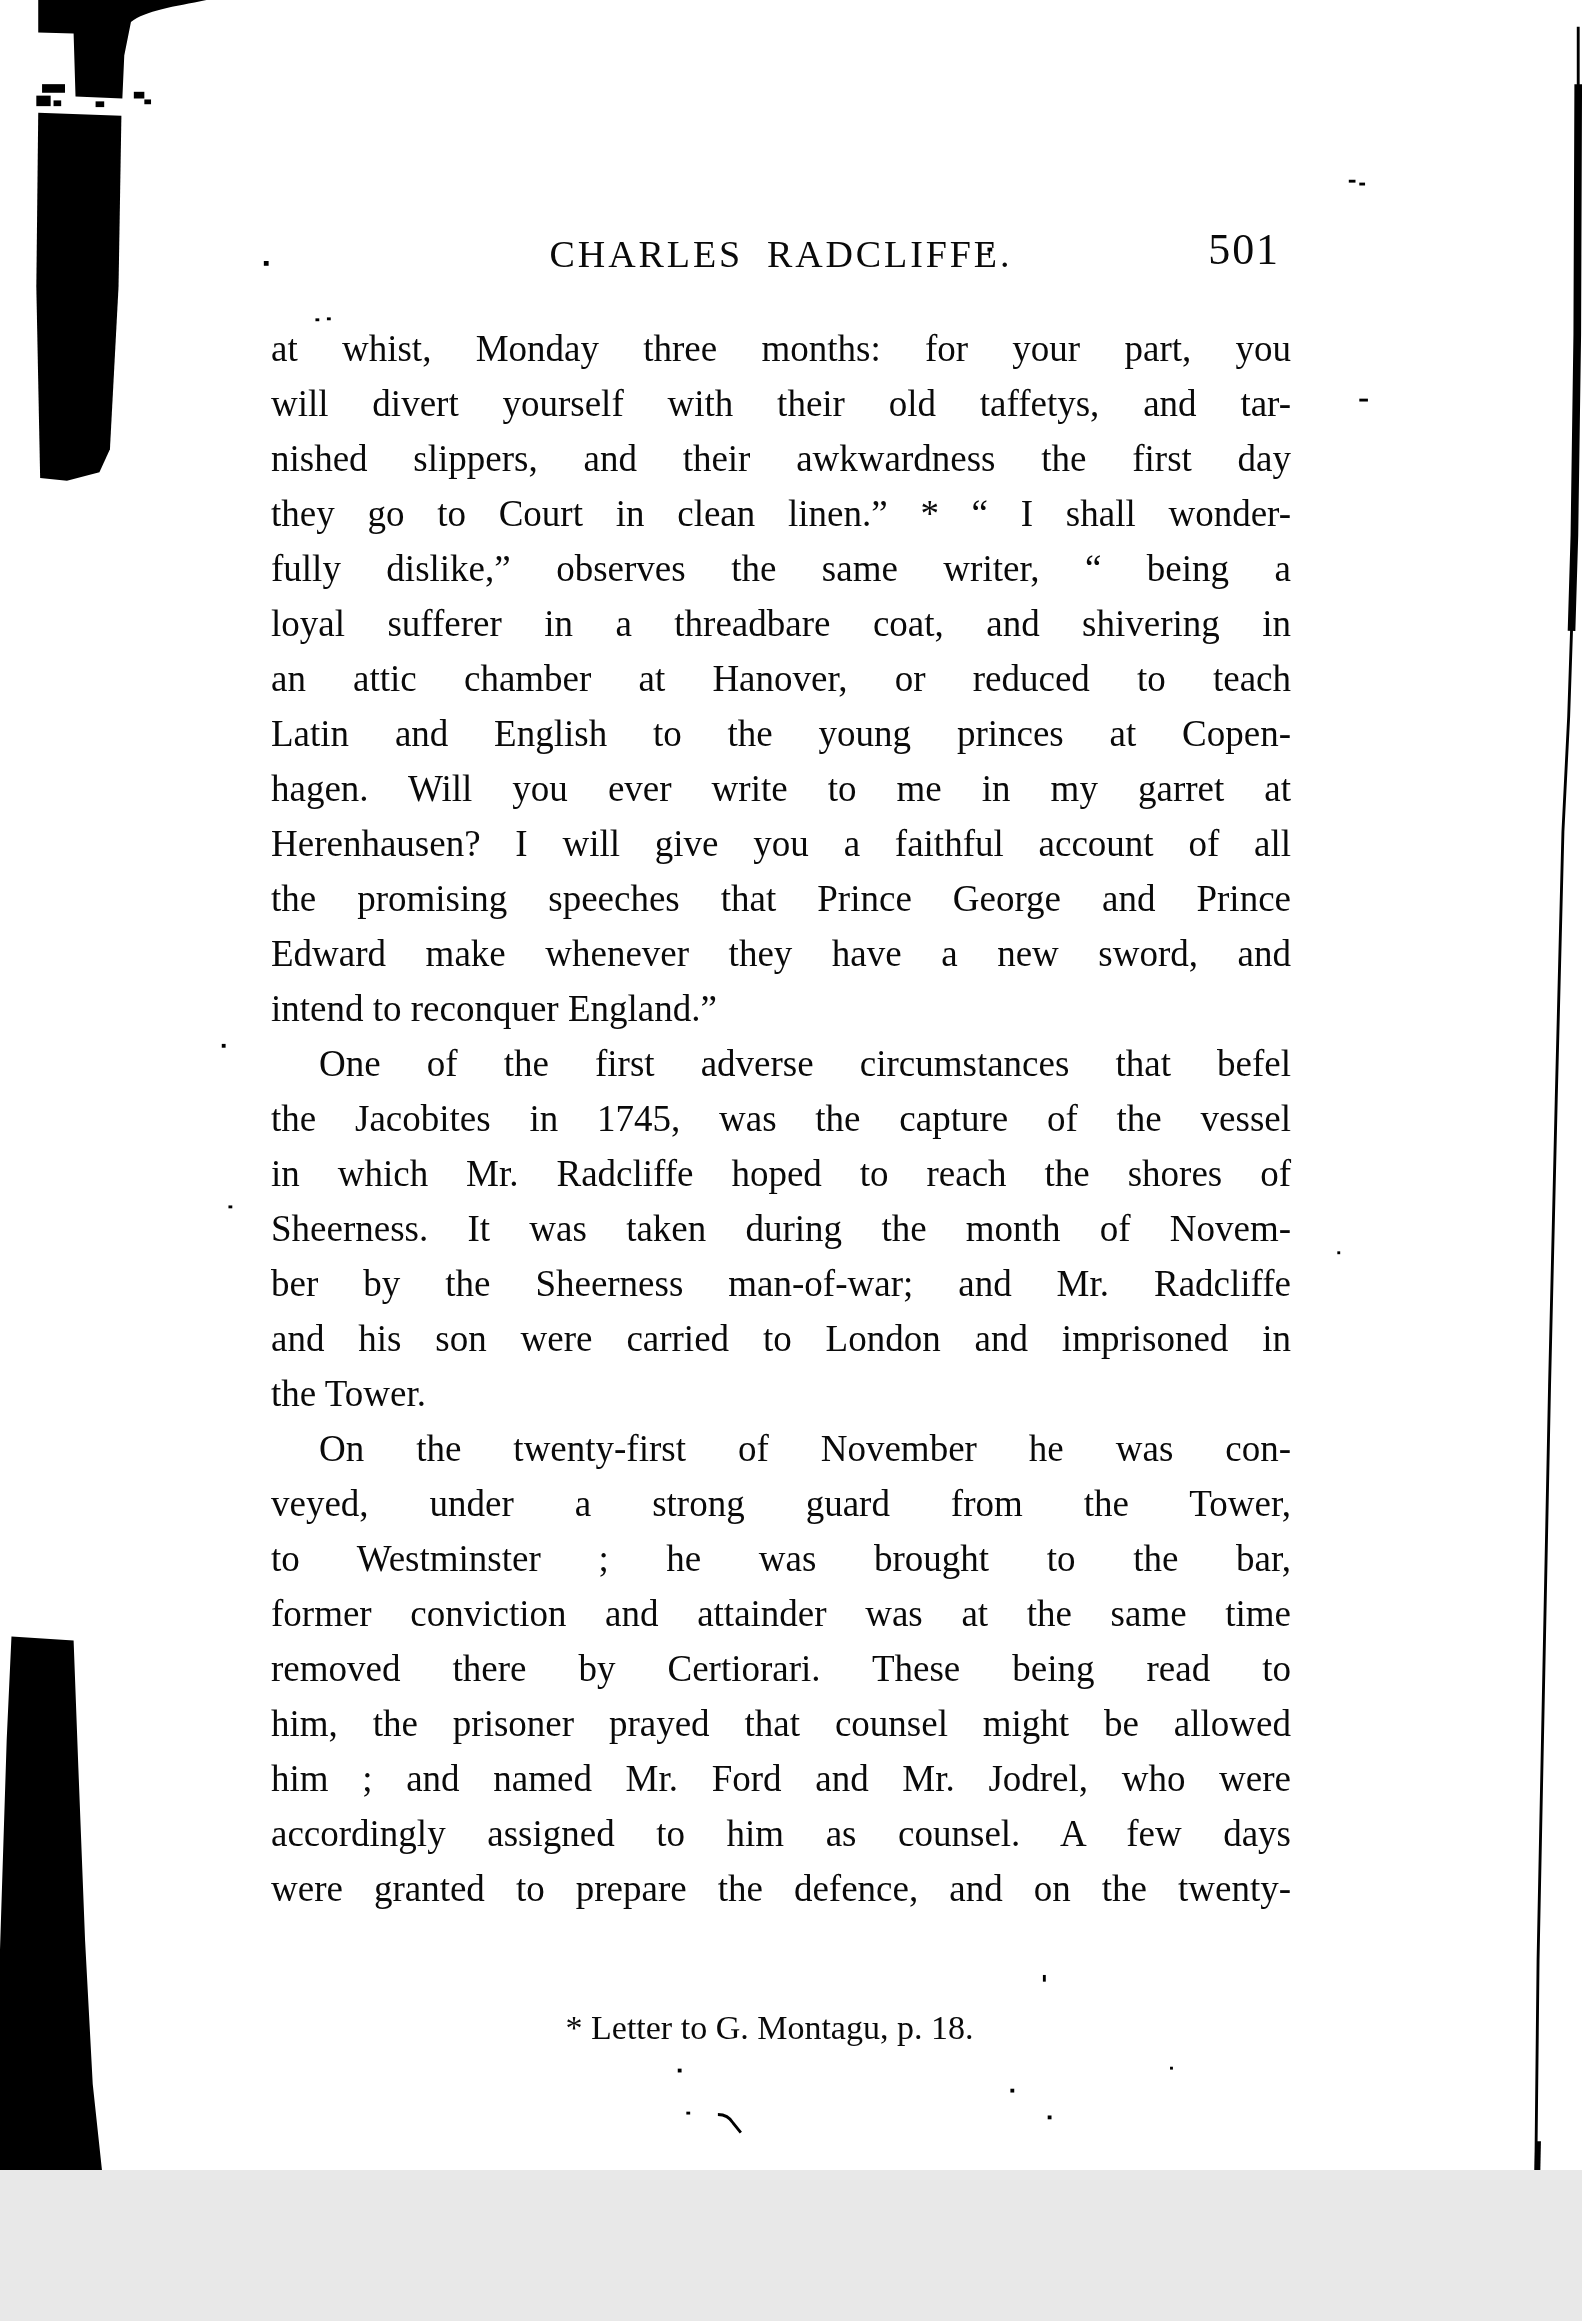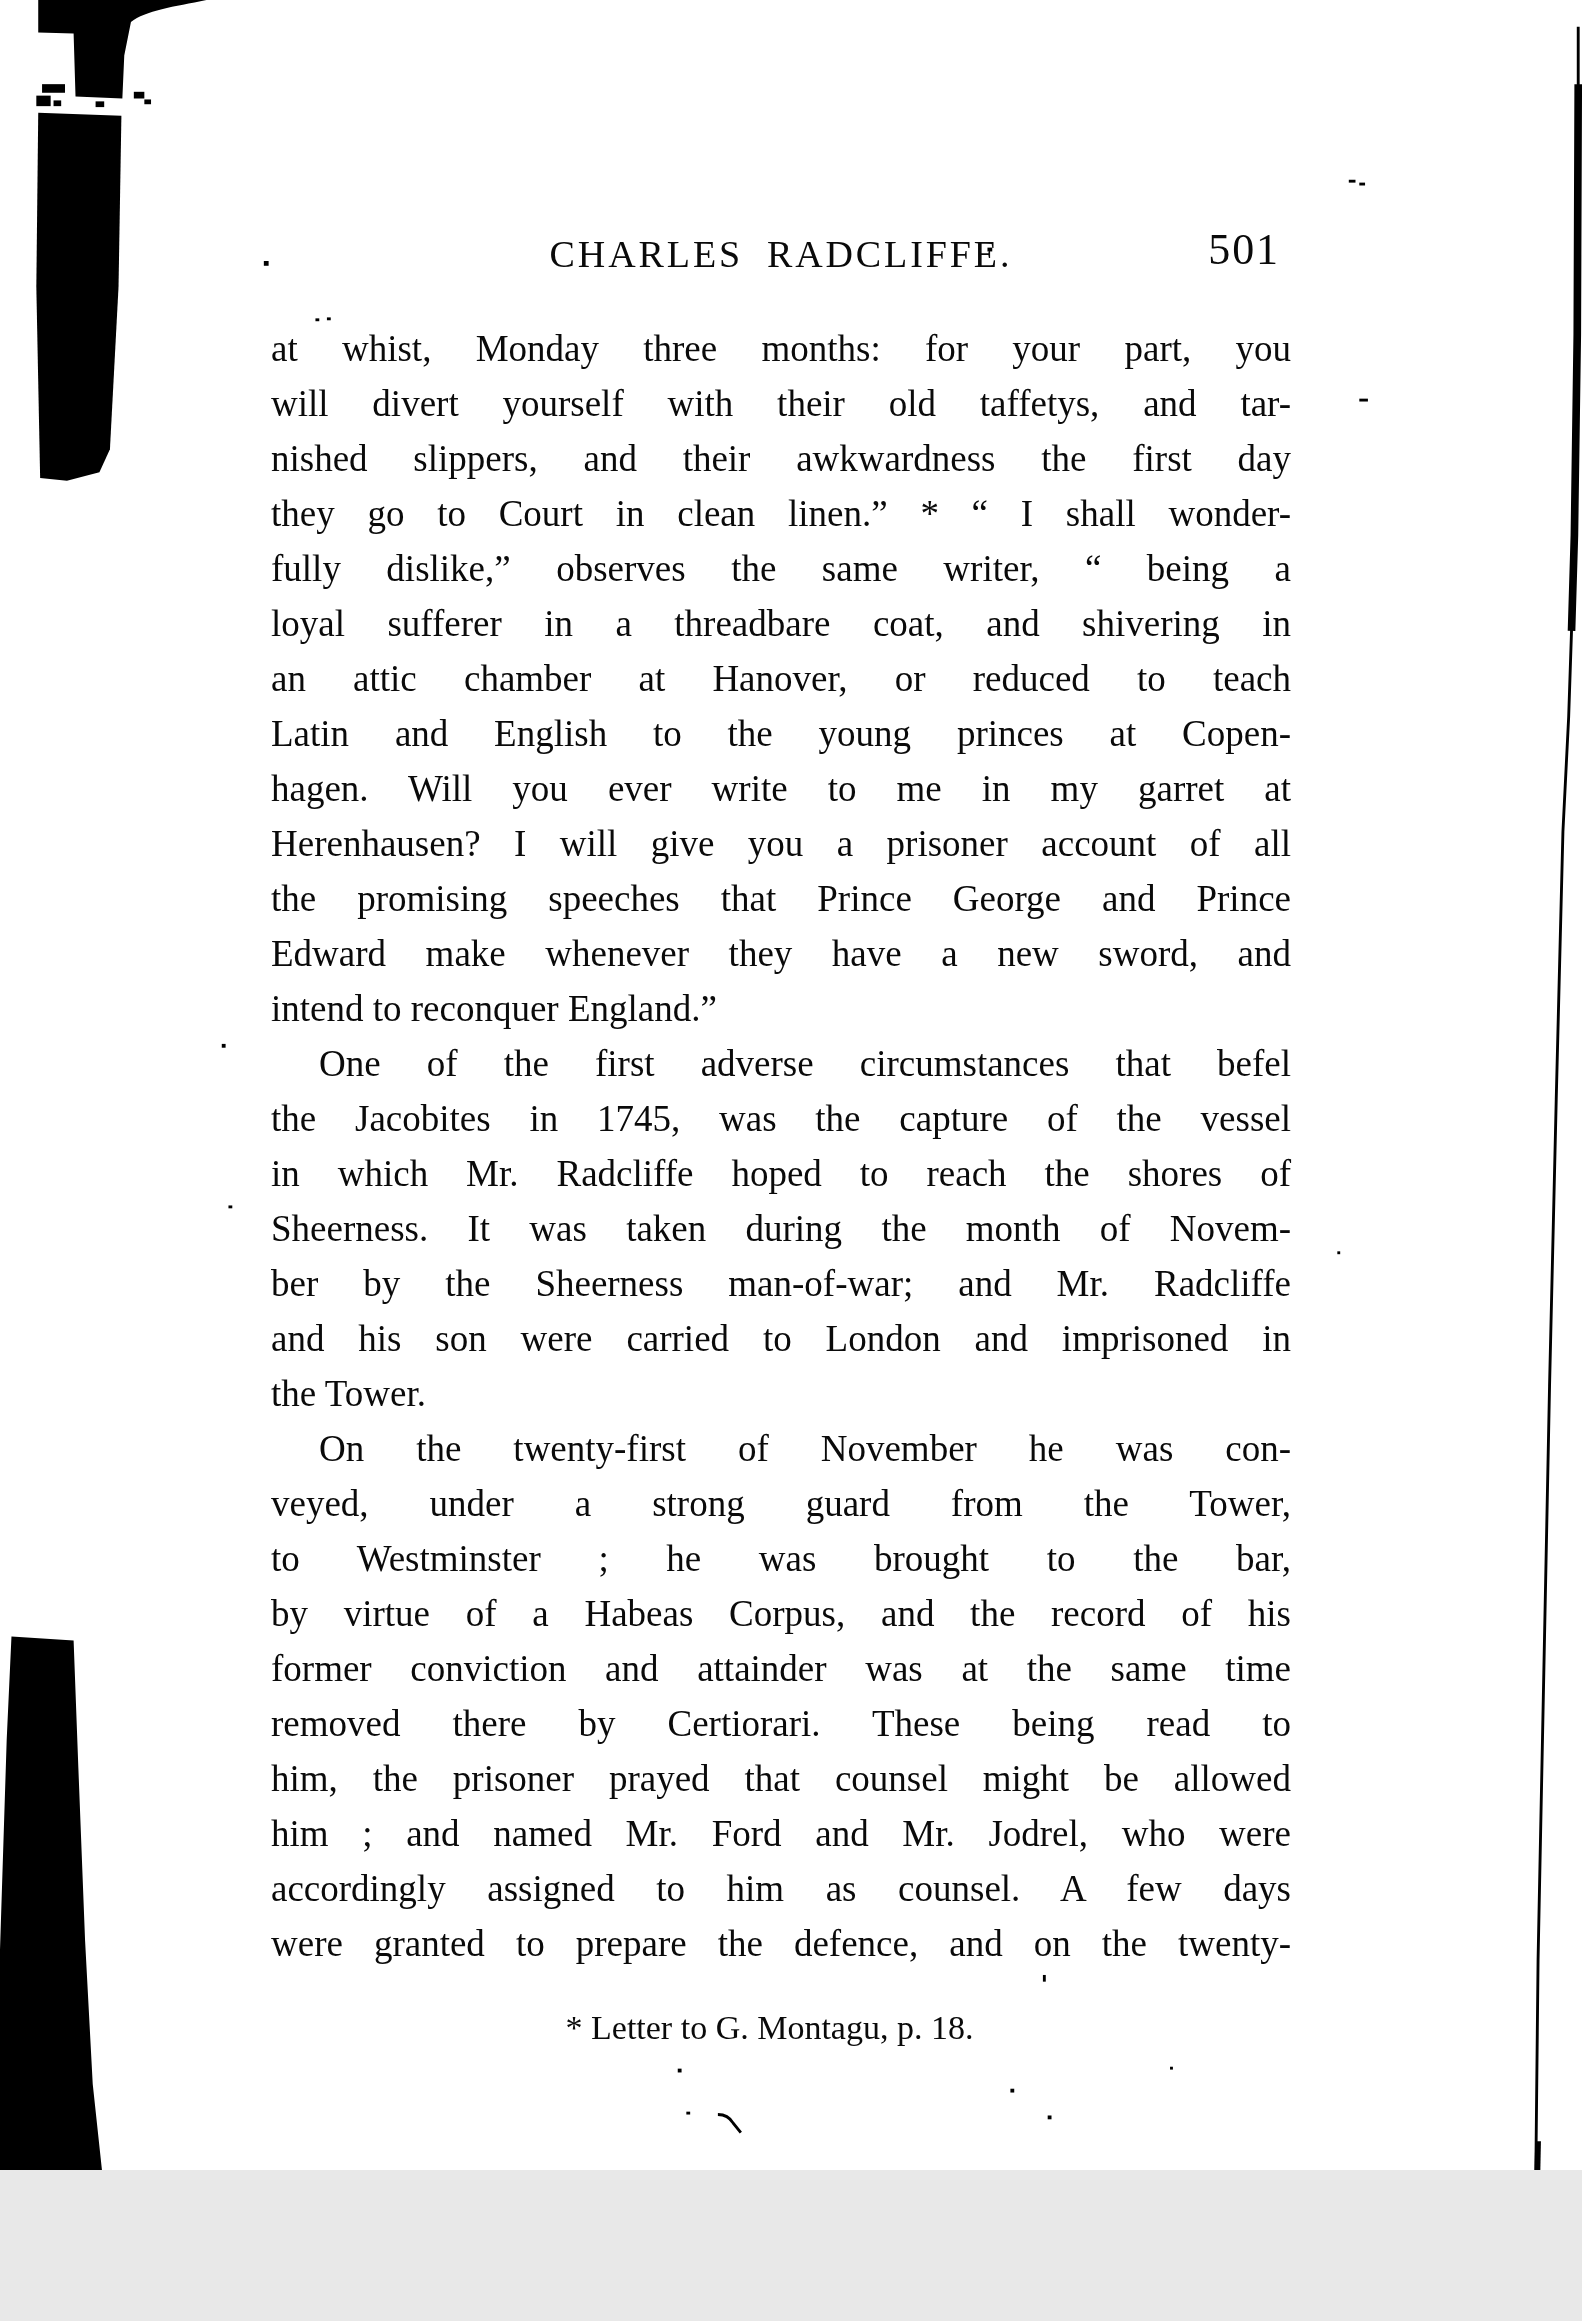--- a/index.html
+++ b/index.html
@@ -100,35 +100,34 @@
   <div class="body-text">
     <div class="ln">at whist, Monday three months: for your part, you</div>
     <div class="ln">will divert yourself with their old taffetys, and tar-</div>
     <div class="ln">nished slippers, and their awkwardness the first day</div>
     <div class="ln">they go to Court in clean linen.” *  “ I shall wonder-</div>
     <div class="ln">fully dislike,” observes the same writer, “ being a</div>
     <div class="ln">loyal sufferer in a threadbare coat, and shivering in</div>
     <div class="ln">an attic chamber at Hanover, or reduced to teach</div>
     <div class="ln">Latin and English to the young princes at Copen-</div>
     <div class="ln">hagen.  Will you ever write to me in my garret at</div>
-    <div class="ln">Herenhausen?  I will give you a prisoner account of all</div>
+    <div class="ln">Herenhausen?  I will give you a faithful account of all</div>
     <div class="ln">the promising speeches that Prince George and Prince</div>
     <div class="ln">Edward make whenever they have a new sword, and</div>
     <div class="ln last">intend to reconquer England.”</div>
     <div class="ln ind">One of the first adverse circumstances that befel</div>
     <div class="ln">the Jacobites in 1745, was the capture of the vessel</div>
     <div class="ln">in which Mr. Radcliffe hoped to reach the shores of</div>
     <div class="ln">Sheerness.  It was taken during the month of Novem-</div>
     <div class="ln">ber by the Sheerness man-of-war; and Mr. Radcliffe</div>
     <div class="ln">and his son were carried to London and imprisoned in</div>
     <div class="ln last">the Tower.</div>
     <div class="ln ind">On the twenty-first of November he was con-</div>
     <div class="ln">veyed, under a strong guard from the Tower,</div>
     <div class="ln">to Westminster ; he was brought to the bar,</div>
-    <div class="ln">by virtue of a Habeas Corpus, and the record of his</div>
     <div class="ln">former conviction and attainder was at the same time</div>
     <div class="ln">removed there by Certiorari.  These being read to</div>
     <div class="ln">him, the prisoner prayed that counsel might be allowed</div>
     <div class="ln">him ; and named Mr. Ford and Mr. Jodrel, who were</div>
     <div class="ln">accordingly assigned to him as counsel.  A few days</div>
     <div class="ln">were granted to prepare the defence, and on the twenty-</div>
   </div>
 
   <div class="footnote">* Letter to G. Montagu, p. 18.</div>
 

